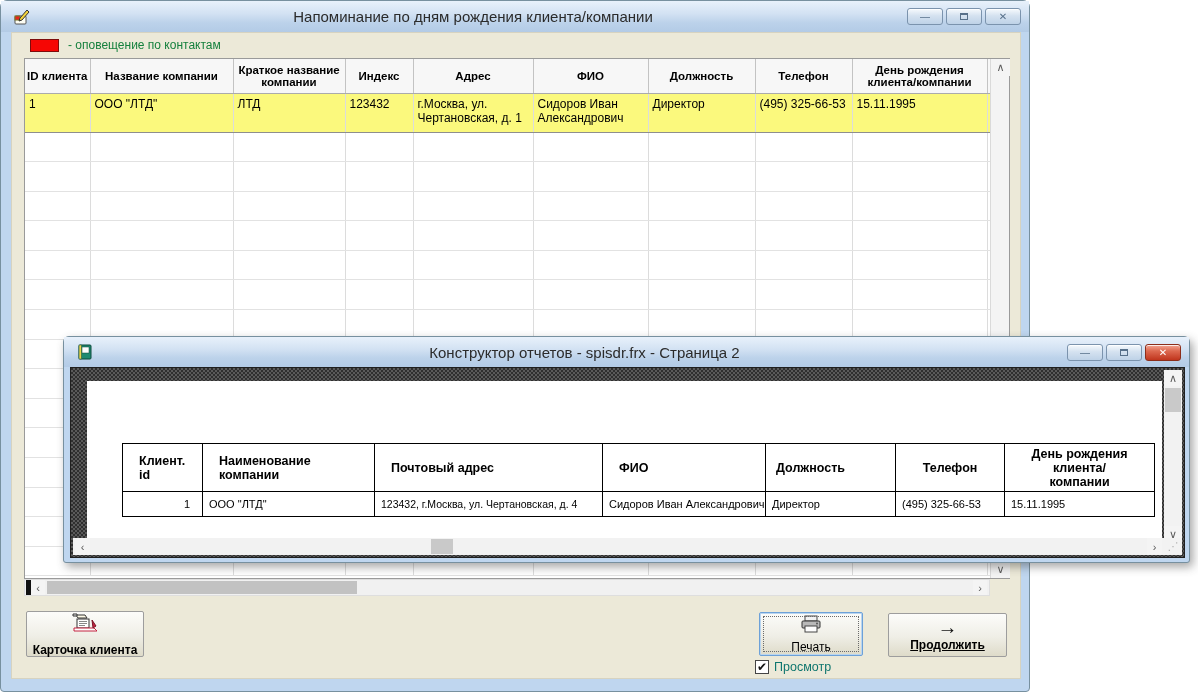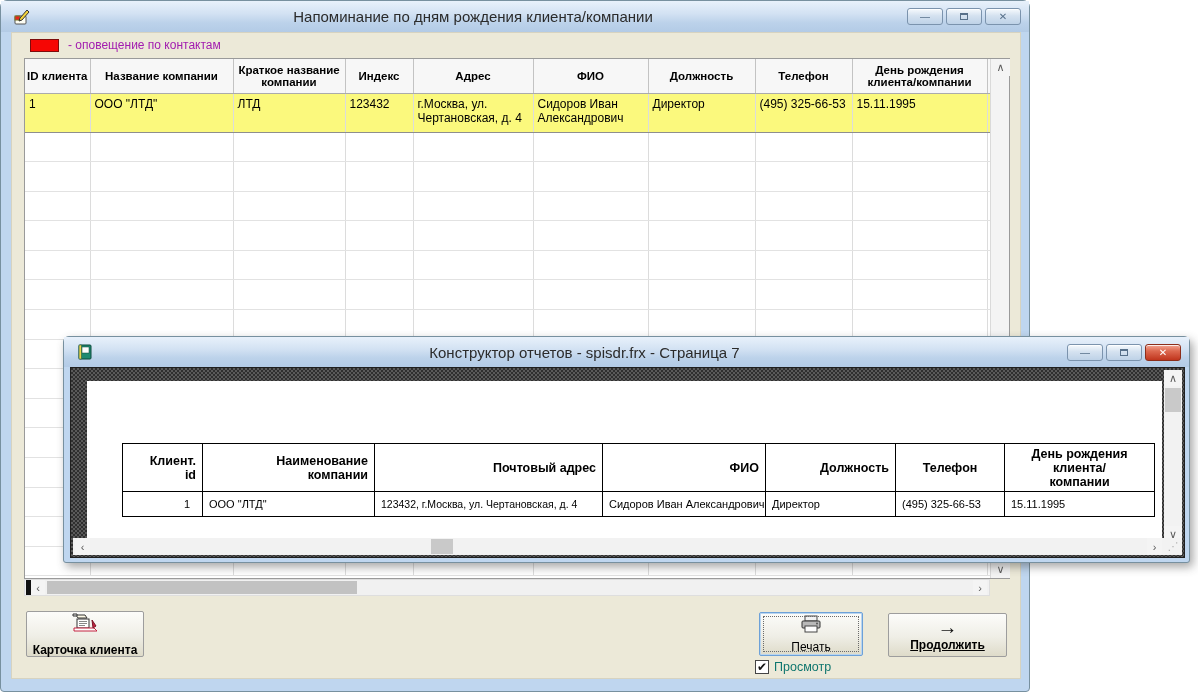--- a/index.html
+++ b/index.html
@@ -24,21 +24,21 @@
 
   
   #main-window { left:0; top:0; width:1030px; height:692px;
     background:#bfd6ef; border-radius:7px 7px 4px 4px; }
   #main-client { position:absolute; left:10px; top:31px; width:1010px; height:647px;
     background:#ece9d8; border:1px solid #d7d3c0; }
 
   .legend { position:absolute; left:18px; top:4px; height:16px;
     display:flex; align-items:center; gap:9px; }
   .legend-swatch { width:29px; height:13px; background:#f60604; border:1px solid #7e0c0c; }
-  .legend-text { font-size:12px; color:#a21caf; }
+  .legend-text { font-size:12px; color:#15803d; }
 
   
   #grid-wrap { position:absolute; left:12px; top:25px; width:986px; height:521px;
     background:#ffffff; border:1px solid #9a9a9a; }
   #clients-table { border-collapse:collapse; table-layout:fixed; width:966px; }
   #clients-table th { background:#f7f7f7; font-size:11.5px; font-weight:bold; color:#000;
     border-right:1px solid #c3c3c3; border-bottom:1px solid #ababab;
     height:34px; text-align:center; vertical-align:middle; padding:1px 2px; overflow:hidden; }
   #clients-table td { font-size:12px; color:#000; border-right:1px solid #dcdcdc;
     vertical-align:top; padding:3px 4px; overflow:hidden; }
@@ -95,21 +95,21 @@
                      linear-gradient(45deg,#5a5a5a 25%,transparent 25%,transparent 75%,#5a5a5a 75%);
     background-size:4px 4px; background-position:0 0,2px 2px;
     border:1px solid #1f1f1f; }
   #report-page { position:absolute; left:16px; top:13px; width:1075px; height:161px;
     background:#ffffff; overflow:hidden; }
   #report-title { position:absolute; left:50px; top:24px; font-size:20px; font-weight:bold;
     color:#000; letter-spacing:.2px; }
   #report-table { position:absolute; left:35px; top:62px; border-collapse:collapse;
     table-layout:fixed; width:1032px; }
   #report-table th { border:1px solid #000; font-size:12.5px; font-weight:bold; color:#000;
-    height:48px; vertical-align:middle; padding:2px 6px; text-align:right;
+    height:48px; vertical-align:middle; padding:2px 16px; text-align:left;
     white-space:pre-line; overflow:hidden; }
   #report-table th.center { text-align:center; padding:2px 2px; }
   #report-table td { border:1px solid #000; font-size:11px; color:#000; height:25px;
     vertical-align:middle; padding:1px 6px; overflow:hidden; white-space:nowrap; }
   #report-table td.num { text-align:right; padding-right:12px; }
 
   #report-vscroll { position:absolute; right:2px; top:2px; width:18px; height:172px;
     background:#f2f2f2; }
   #report-vscroll .sb-up { left:0; top:0; width:18px; height:16px; }
   #report-vscroll .sb-down { left:0; bottom:0; width:18px; height:16px; }
@@ -181,21 +181,21 @@
             <th>День рождения клиента/компании</th>
             <th>С</th>
           </tr>
         </thead>
         <tbody id="grid-body">
           <tr class="data-row">
             <td>1</td>
             <td>ООО "ЛТД"</td>
             <td>ЛТД</td>
             <td>123432</td>
-            <td>г.Москва, ул. Чертановская, д. 4</td>
+            <td>г.Москва, ул. Чертановская, д. 1</td>
             <td>Сидоров Иван Александрович</td>
             <td>Директор</td>
             <td>(495) 325-66-53</td>
             <td>15.11.1995</td>
             <td></td>
           </tr>
         <tr class="empty-row">
               <td></td>
               <td></td>
               <td></td>
@@ -434,21 +434,21 @@
 
 <div id="report-window" class="window">
   <div class="titlebar">
     <span style="margin-right:8px;">
       <svg class="icon16" viewBox="0 0 18 18">
         <rect x="3" y="2" width="12" height="14" rx="1" fill="#1f8a70" stroke="#0c4a3a"></rect>
         <rect x="6" y="4" width="7" height="6" fill="#fdfdfd" stroke="#0c4a3a" stroke-width=".5"></rect>
         <rect x="3" y="2" width="2.5" height="14" fill="#e8d44d" stroke="#0c4a3a" stroke-width=".5"></rect>
       </svg>
     </span>
-    <div class="titlebar-text">Конструктор отчетов - spisdr.frx - Страница 7</div>
+    <div class="titlebar-text">Конструктор отчетов - spisdr.frx - Страница 2</div>
     <div class="win-controls">
       <div class="win-btn">—</div>
       <div class="win-btn"><span class="max-glyph"></span></div>
       <div class="win-btn red">✕</div>
     </div>
   </div>
 
   <div id="report-content">
     <div id="report-page">
       <table id="report-table">

